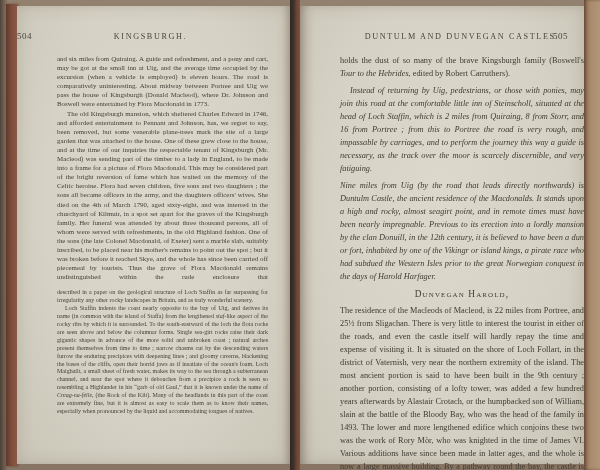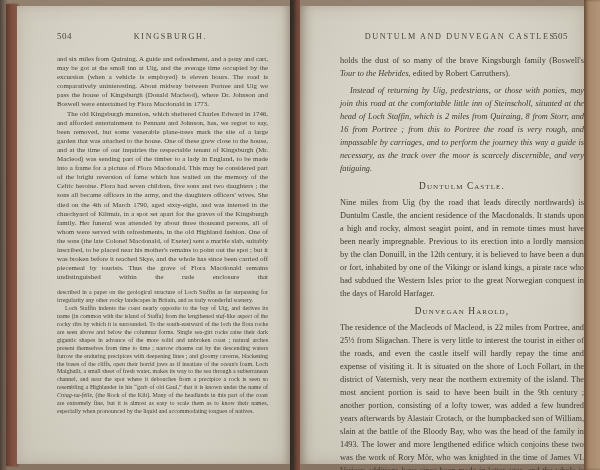--- a/index.html
+++ b/index.html
@@ -28,21 +28,21 @@
     background:radial-gradient(ellipse at 50% 42%,#dcd8cc 0%,#d6d2c5 55%,#c9c5b7 100%);
     color:#46413a;
   }
   .page-left{left:17px;width:273px;
     box-shadow:inset -7px 0 9px -6px rgba(70,48,28,.40),inset 0 0 16px rgba(100,80,55,.18);}
   .page-right{left:300px;width:284px;color:#403b33;
     box-shadow:inset 9px 0 11px -7px rgba(70,48,28,.45),inset 0 0 16px rgba(100,80,55,.18);}
   .running-head{position:relative;height:12px;margin-top:26px;font-size:8.2px;}
   .running-title{position:absolute;left:16px;right:0;text-align:center;
     letter-spacing:1.6px;color:#4b463e;}
-  .page-left .running-head{margin-left:40px;margin-right:22px;}
+  .page-left .running-head{margin-right:22px;}
   .page-right .running-head{margin-left:40px;margin-right:16px;}
   .folio{position:absolute;top:-1px;font-size:9px;letter-spacing:.5px;color:#4b463e;}
   .folio-left{left:0;}
   .folio-right{right:0;}
   .text-col{text-align:justify;}
   .page-left .text-col{margin:10px 22px 0 40px;font-size:6.9px;line-height:9.1px;}
   .page-right .text-col{margin:10px 0 0 40px;font-size:8.3px;line-height:13px;}
   .para{margin:0;}
   .para.indent{text-indent:10px;}
   .para.fill{text-align-last:justify;}
@@ -79,21 +79,20 @@
   <div class="gutter"></div>
 
   <div class="page page-right">
     <div class="running-head">
       <span class="running-title">DUNTULM AND DUNVEGAN CASTLES.</span>
       <span class="folio folio-right">505</span>
     </div>
     <div class="text-col">
         <p class="para"><span>holds the dust of so many of the brave Kingsburgh family (Boswell's </span><i>Tour to the Hebrides</i><span>, edited by Robert Carruthers).</span></p>
         <p class="para indent"><span>Instead of returning by Uig, pedestrians, or those with ponies, may join this road at the comfortable little inn of Steinscholl, situated at the head of Loch Staffin, which is 2 miles from Quiraing, 8 from Storr, and 16 from Portree ; from this to Portree the road is very rough, and impassable by carriages, and to perform the journey this way a guide is necessary, as the track over the moor is scarcely discernible, and very fatiguing.</span></p>
-        <div class="sec-heading"><span>Duntulm Castle.</span></div>
         <p class="para"><span>Nine miles from Uig (by the road that leads directly northwards) is Duntulm Castle, the ancient residence of the Macdonalds.  It stands upon a high and rocky, almost seagirt point, and in remote times must have been nearly impregnable.  Previous to its erection into a lordly mansion by the clan Donuill, in the 12th century, it is believed to have been a dun or fort, inhabited by one of the Vikingr or island kings, a pirate race who had subdued the Western Isles prior to the great Norwegian conquest in the days of Harold Harfager.</span></p>
         <div class="sec-heading"><span>Dunvegan Harold,</span></div>
         <p class="para fill"><span>The residence of the Macleods of Macleod, is 22 miles from Portree, and 25½ from Sligachan.  There is very little to interest the tourist in either of the roads, and even the castle itself will hardly repay the time and expense of visiting it.  It is situated on the shore of Loch Follart, in the district of Vaternish, very near the northern extremity of the island.  The most ancient portion is said to have been built in the 9th century ; another portion, consisting of a lofty tower, was added a few hundred years afterwards by Alastair Crotach, or the humpbacked son of William, slain at the battle of the Bloody Bay, who was the head of the family in 1493.  The lower and more lengthened edifice which conjoins these two was the work of Rory Mòr, who was knighted in the time of James VI.  Various additions have since been made in latter ages, and the whole is now a large massive building.  By a pathway round the bay, the castle is approached by a wooded ascent, and its more immediate precincts are gained by cross-</span></p>
       </div>
   </div>
 
   <div class="fore-edge"></div>
 
 </div>
 

